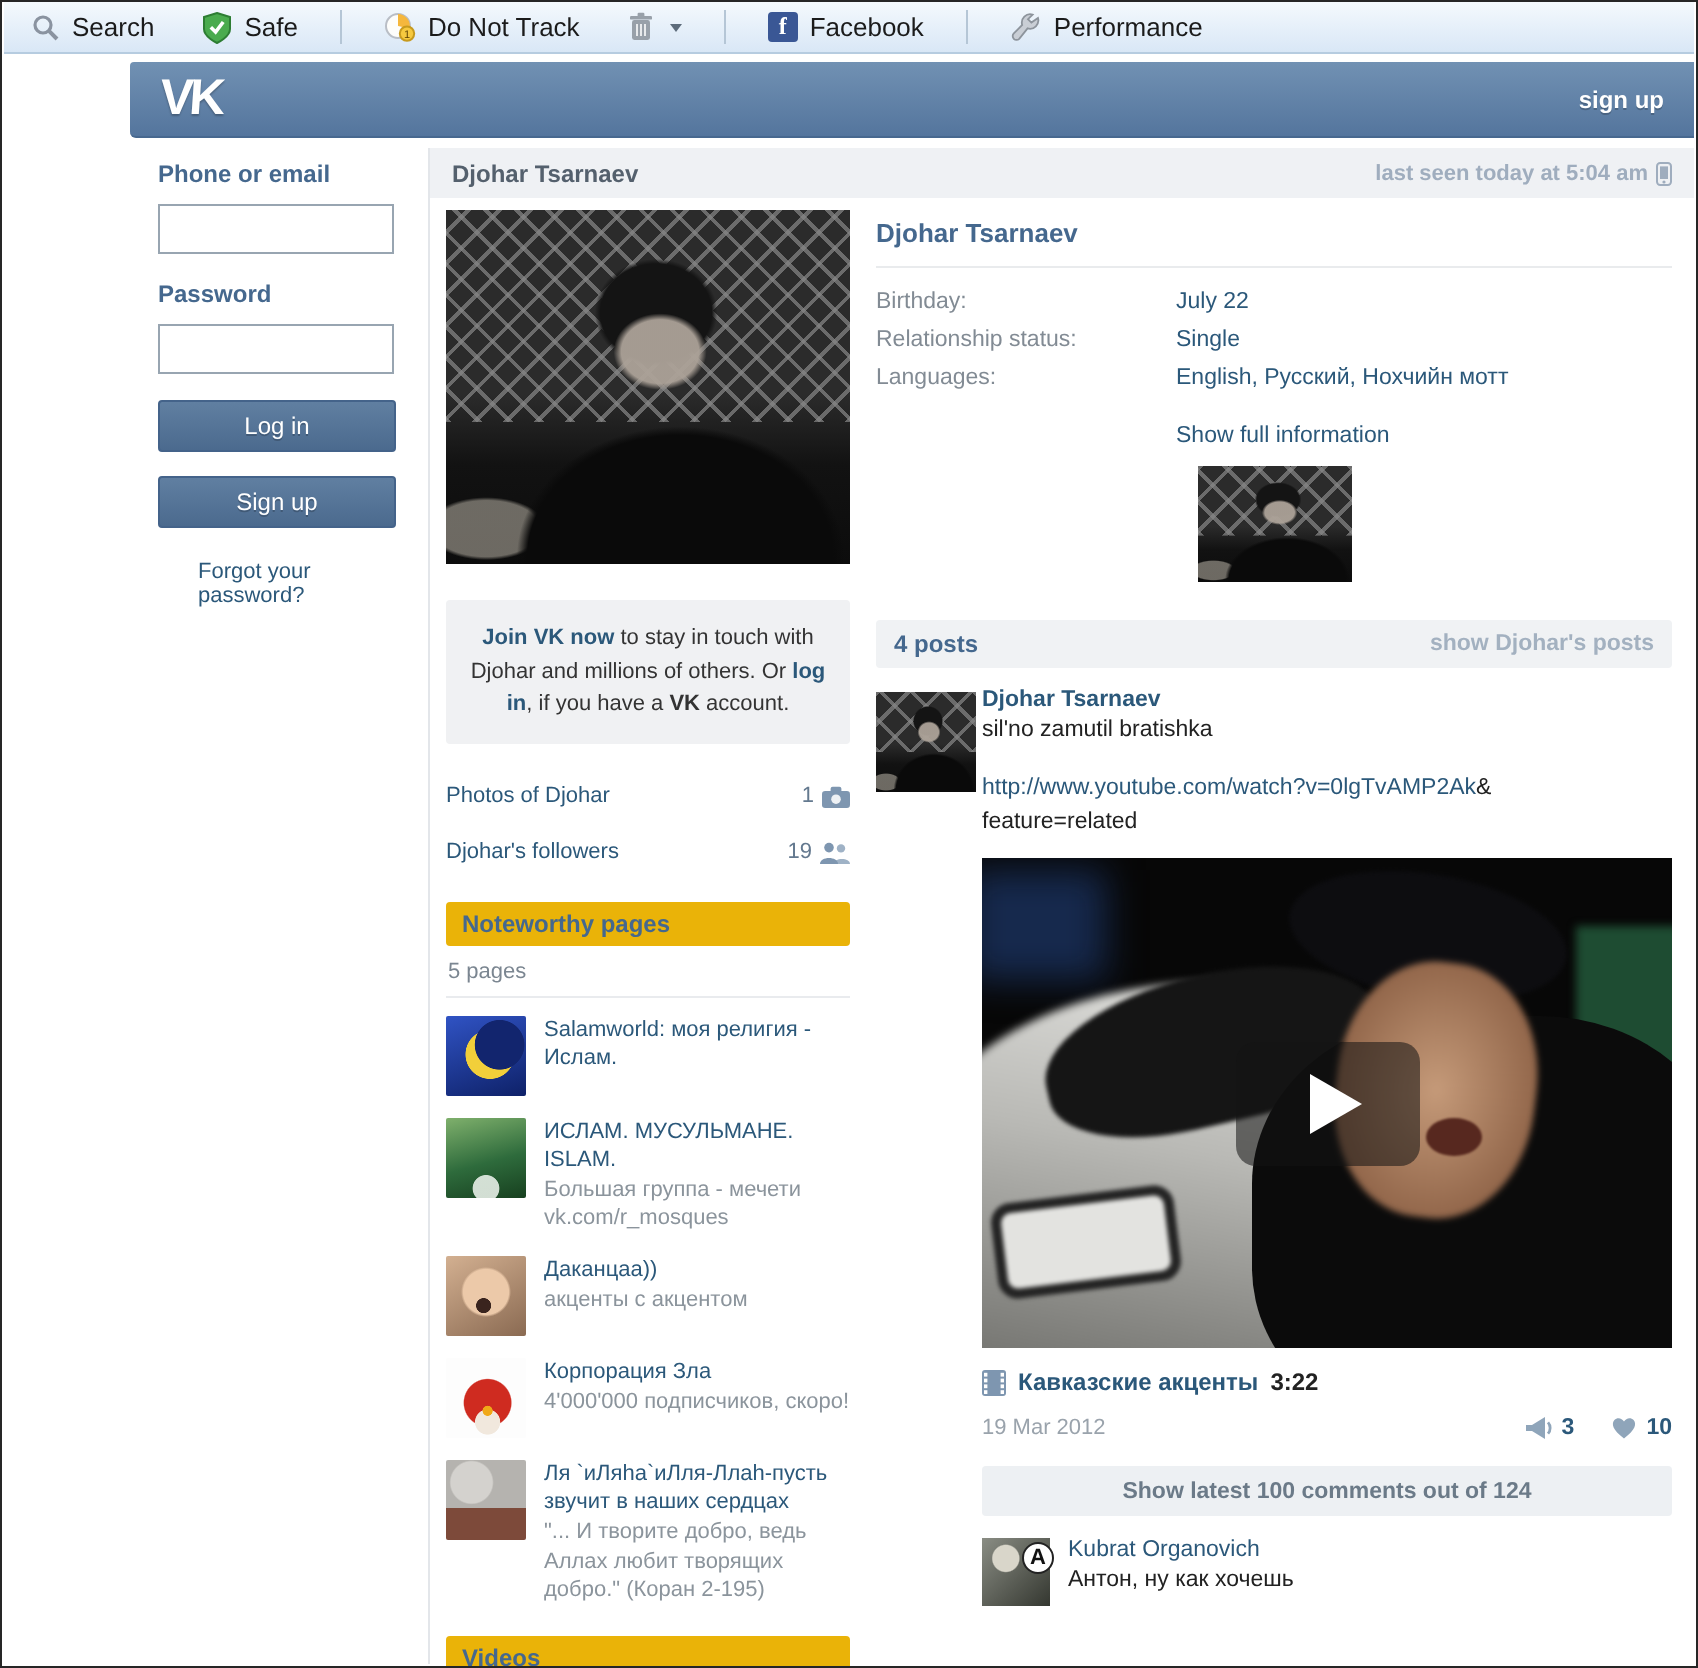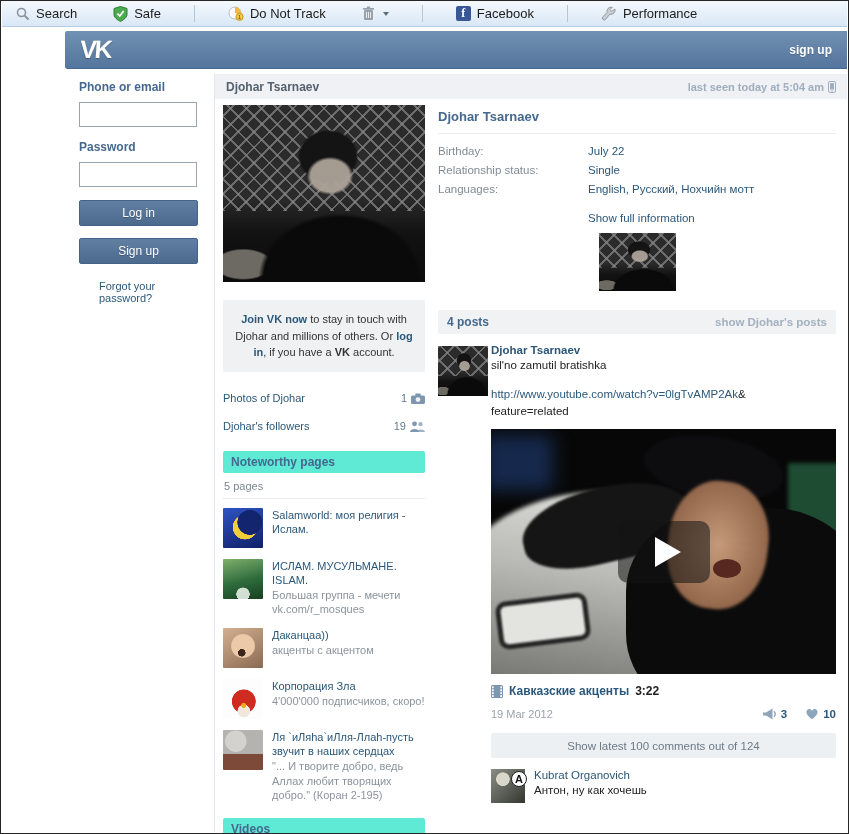--- a/index.html
+++ b/index.html
@@ -6,21 +6,21 @@
   body { background:#888; font-family:"Liberation Sans", sans-serif; }
   .window {
     position:relative; width:849px; height:834px; margin:0 auto;
     background:#fff; border:1px solid #262626; overflow:hidden;
   }
   
   .toolbar {
     position:absolute; left:1px; right:1px; top:0; height:26px;
     background:linear-gradient(#f4f9fd,#d9e7f6);
     border-bottom:1px solid #b6cce0;
-    display:flex; align-items:center; padding:0 6px; gap:20px;
+    display:flex; align-items:center; padding:0 6px; gap:8px;
     font-size:13px; color:#1b1b1b;
   }
   .tb-item { display:flex; align-items:center; gap:6px; padding:2px 8px; border-radius:2px; cursor:default; }
   .tb-sep { width:1px; height:17px; background:#b5c6d6; margin:0 5px; }
   .fb-ic { width:15px; height:15px; background:#3a5795; border-radius:2px; color:#fff; font-weight:bold; font-size:12px; text-align:center; line-height:15px; font-family:"Liberation Serif",serif; }
   .caret { width:0; height:0; border-left:3.5px solid transparent; border-right:3.5px solid transparent; border-top:4px solid #5d6c7b; margin-left:2px; }
   
   .vk-header {
     position:absolute; left:64px; right:1px; top:30px; height:38px;
     background:linear-gradient(#7191b3,#54759d);
@@ -66,21 +66,21 @@
     margin-top:18px; background:#f0f1f3; border-radius:2px; padding:11px 8px;
     text-align:center; color:#333; line-height:1.5;
   }
   .join-box .jl { color:#2B587A; font-weight:bold; cursor:pointer;text-align:center; }
   .join-box b { color:#333; }
   .side-row { display:flex; justify-content:space-between; align-items:center; height:25px; margin-top:3px; cursor:pointer; }
   .side-rows { margin-top:14px; }
   .side-row .lnk { color:#2B587A; }
   .side-row .cnt { color:#64798f; display:flex; align-items:center; gap:4px; }
   .sec-head {
-    margin-top:12px; background:#5eead4; border-radius:2px; padding:4px 8px;
+    margin-top:12px; background:#eab308; border-radius:2px; padding:4px 8px;
     color:#45688E; font-weight:bold; font-size:12px; cursor:pointer;
   }
   .sec-sub { color:#7b8691; padding:7px 1px 6px; border-bottom:1px solid #e9ebee; }
   .nw-item { display:flex; gap:9px; padding:9px 0 2px; cursor:pointer; }
   .nw-icon { width:40px; height:40px; flex:0 0 40px; border-radius:1px; }
   .nw-title { color:#2B587A; line-height:1.3; }
   .nw-sub { color:#8b949c; line-height:1.3; margin-top:1px; }
   .ic-crescent { background:
       radial-gradient(circle at 67% 36%, #12256e 0 33%, rgba(14,33,104,0) 34%),
       radial-gradient(circle at 55% 48%, #f2cf3a 0 40%, rgba(246,212,60,0) 41%),
@@ -143,21 +143,21 @@
   .play-tri { width:0; height:0; border-left:26px solid #fff; border-top:15px solid transparent; border-bottom:15px solid transparent; margin-left:8px; }
   .v-caption { margin-top:10px; display:flex; align-items:center; gap:6px; font-size:12px; }
   .v-caption .vc-title { color:#2B587A; font-weight:bold; cursor:pointer; }
   .v-caption .vc-dur { color:#222; font-weight:bold; }
   .meta-row { margin-top:10px; display:flex; align-items:center; }
   .meta-date { color:#9aa3ac; font-size:11px; flex:1; }
   .meta-act { display:flex; align-items:center; gap:4px; margin-left:18px; cursor:pointer; }
   .meta-act .n { color:#2B587A; font-weight:bold; }
   .cmt-btn {
     margin-top:13px; background:#edf0f3; border-radius:2px; height:25px;
-    display:flex; align-items:center; justify-content:center; color:#6b7a88; cursor:pointer;
+    display:flex; align-items:center; justify-content:center; color:#6b7a88; cursor:pointer;font-weight:bold;
   }
   .comment { display:flex; gap:9px; margin-top:11px; }
   .cmt-avatar { position:relative; width:34px; height:34px; flex:0 0 34px; cursor:pointer;
       background:radial-gradient(circle at 35% 30%, #d9d6ca 0 20%, rgba(217,214,202,0) 22%), linear-gradient(135deg,#8a8d84,#343730); }
   .cmt-avatar .anarchy { position:absolute; right:-2px; top:2px; width:16px; height:16px; background:#fff; border:1px solid #222; border-radius:50%; color:#111; font-size:11px; font-weight:bold; text-align:center; line-height:15px; }
   .cmt-author { color:#2B587A; margin-bottom:3px; cursor:pointer; }
   .cmt-text { color:#222; }
   .icon { display:inline-flex; flex:0 0 auto; }
 </style>
 </head>

